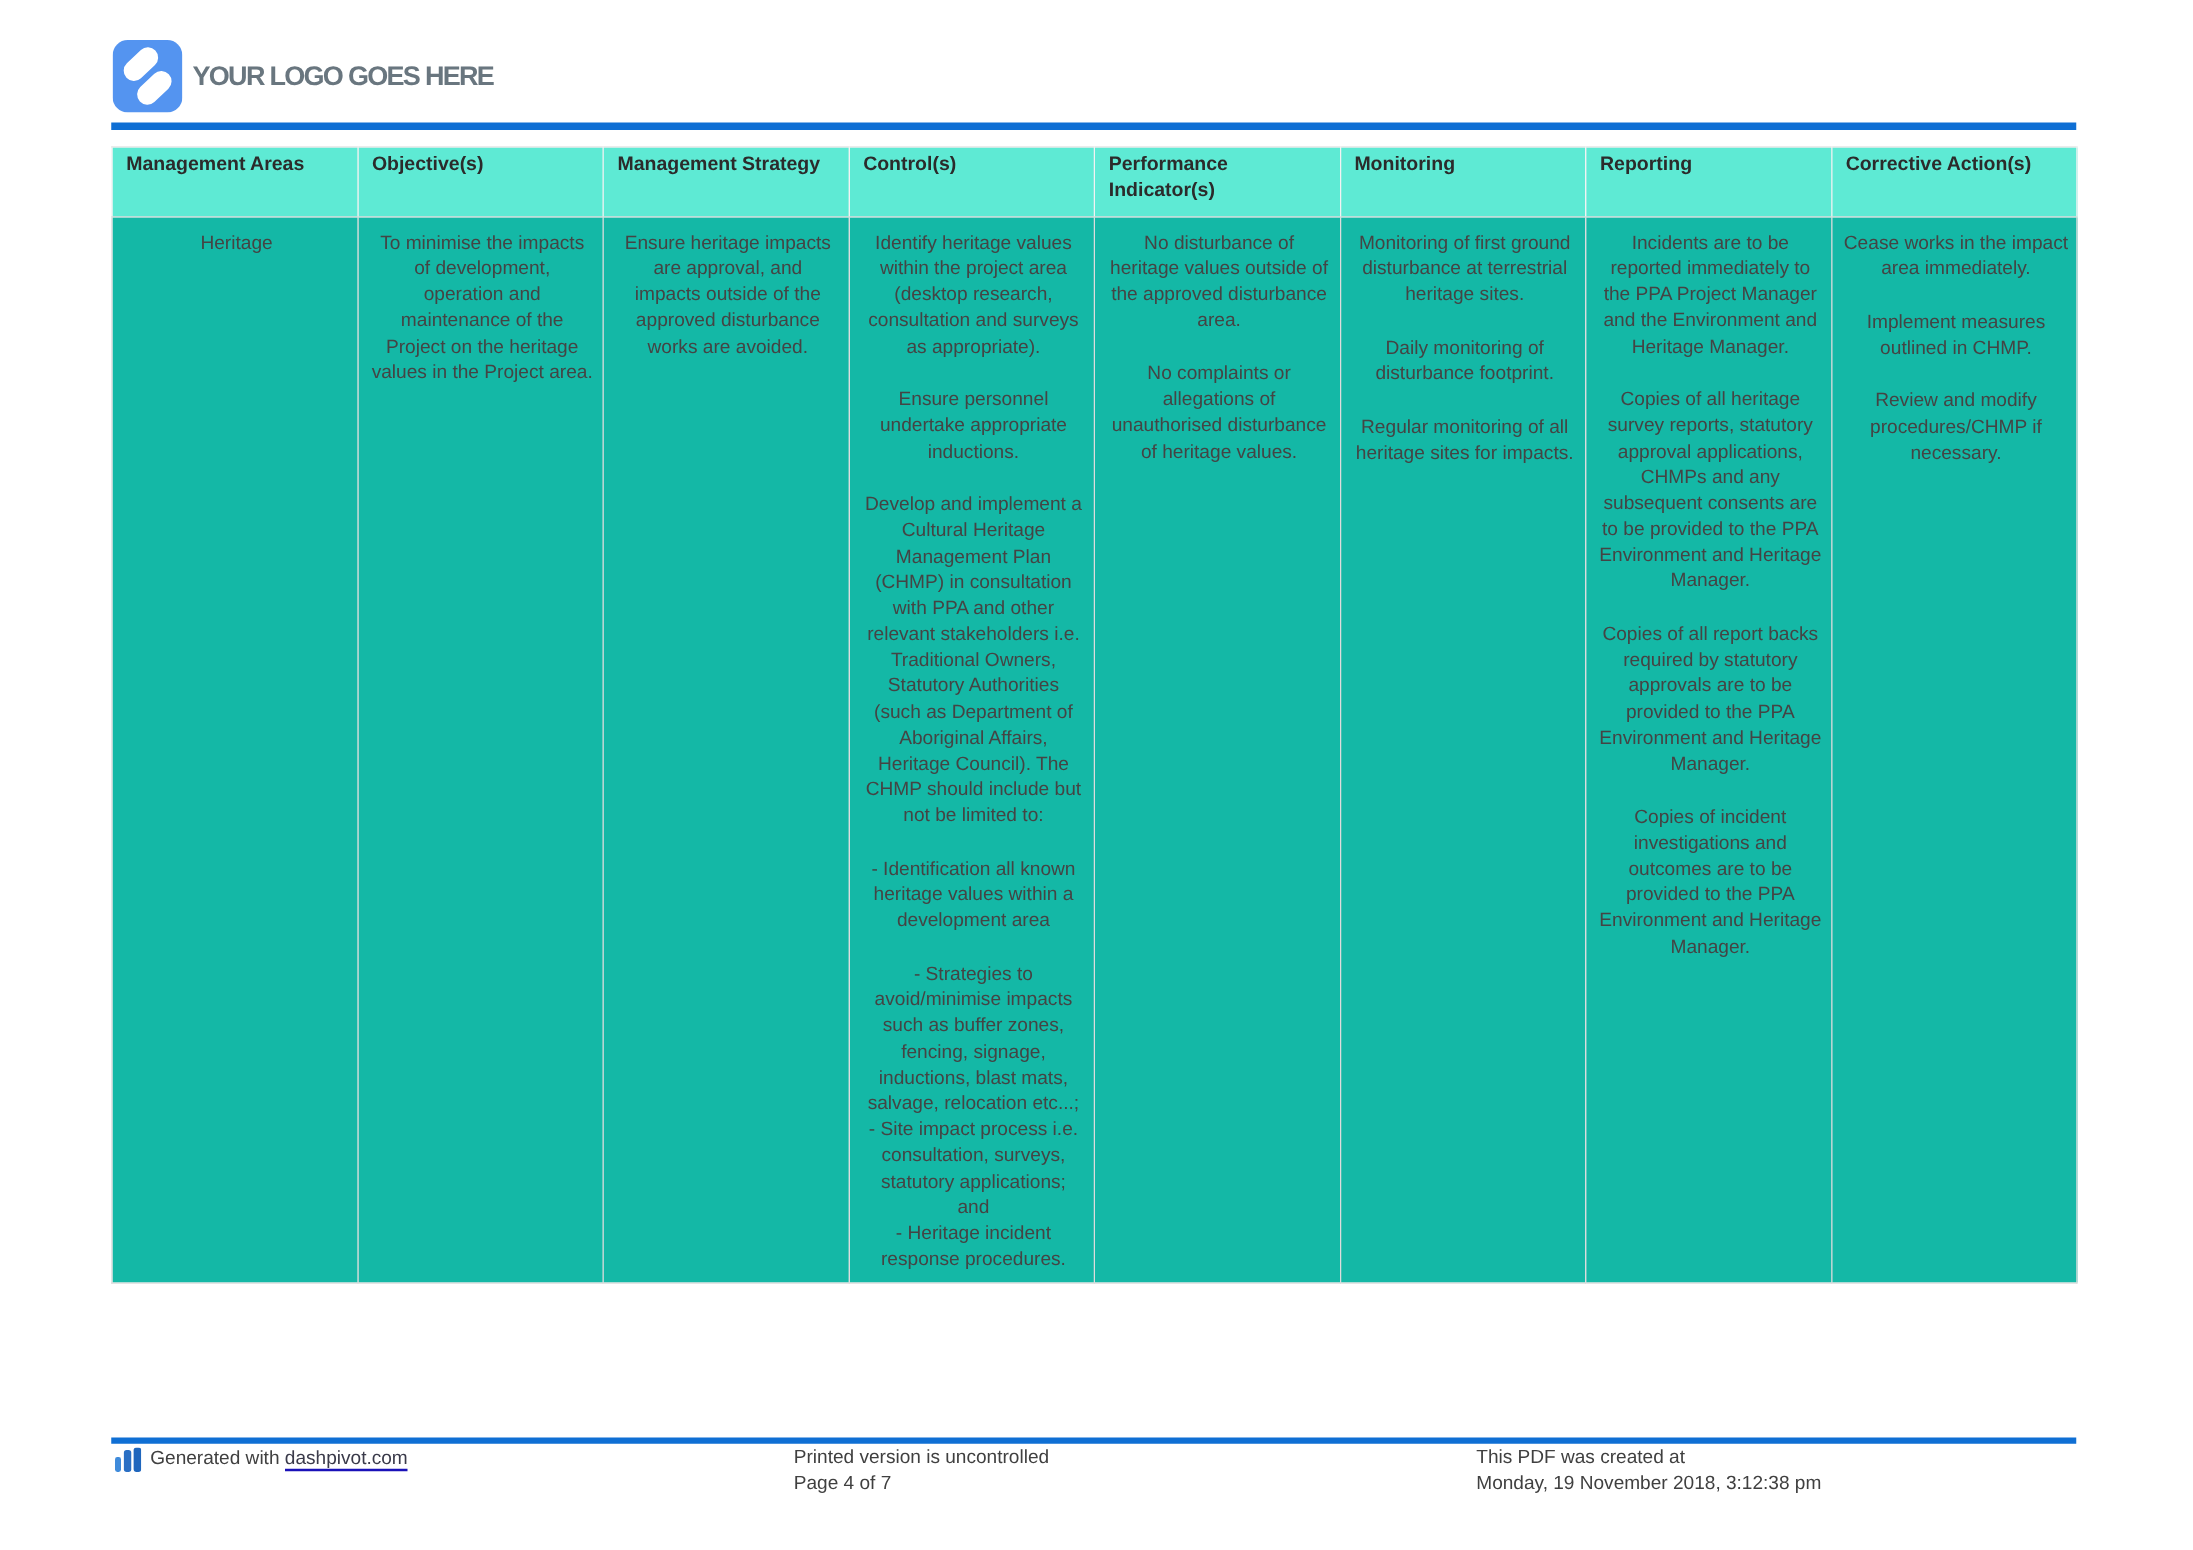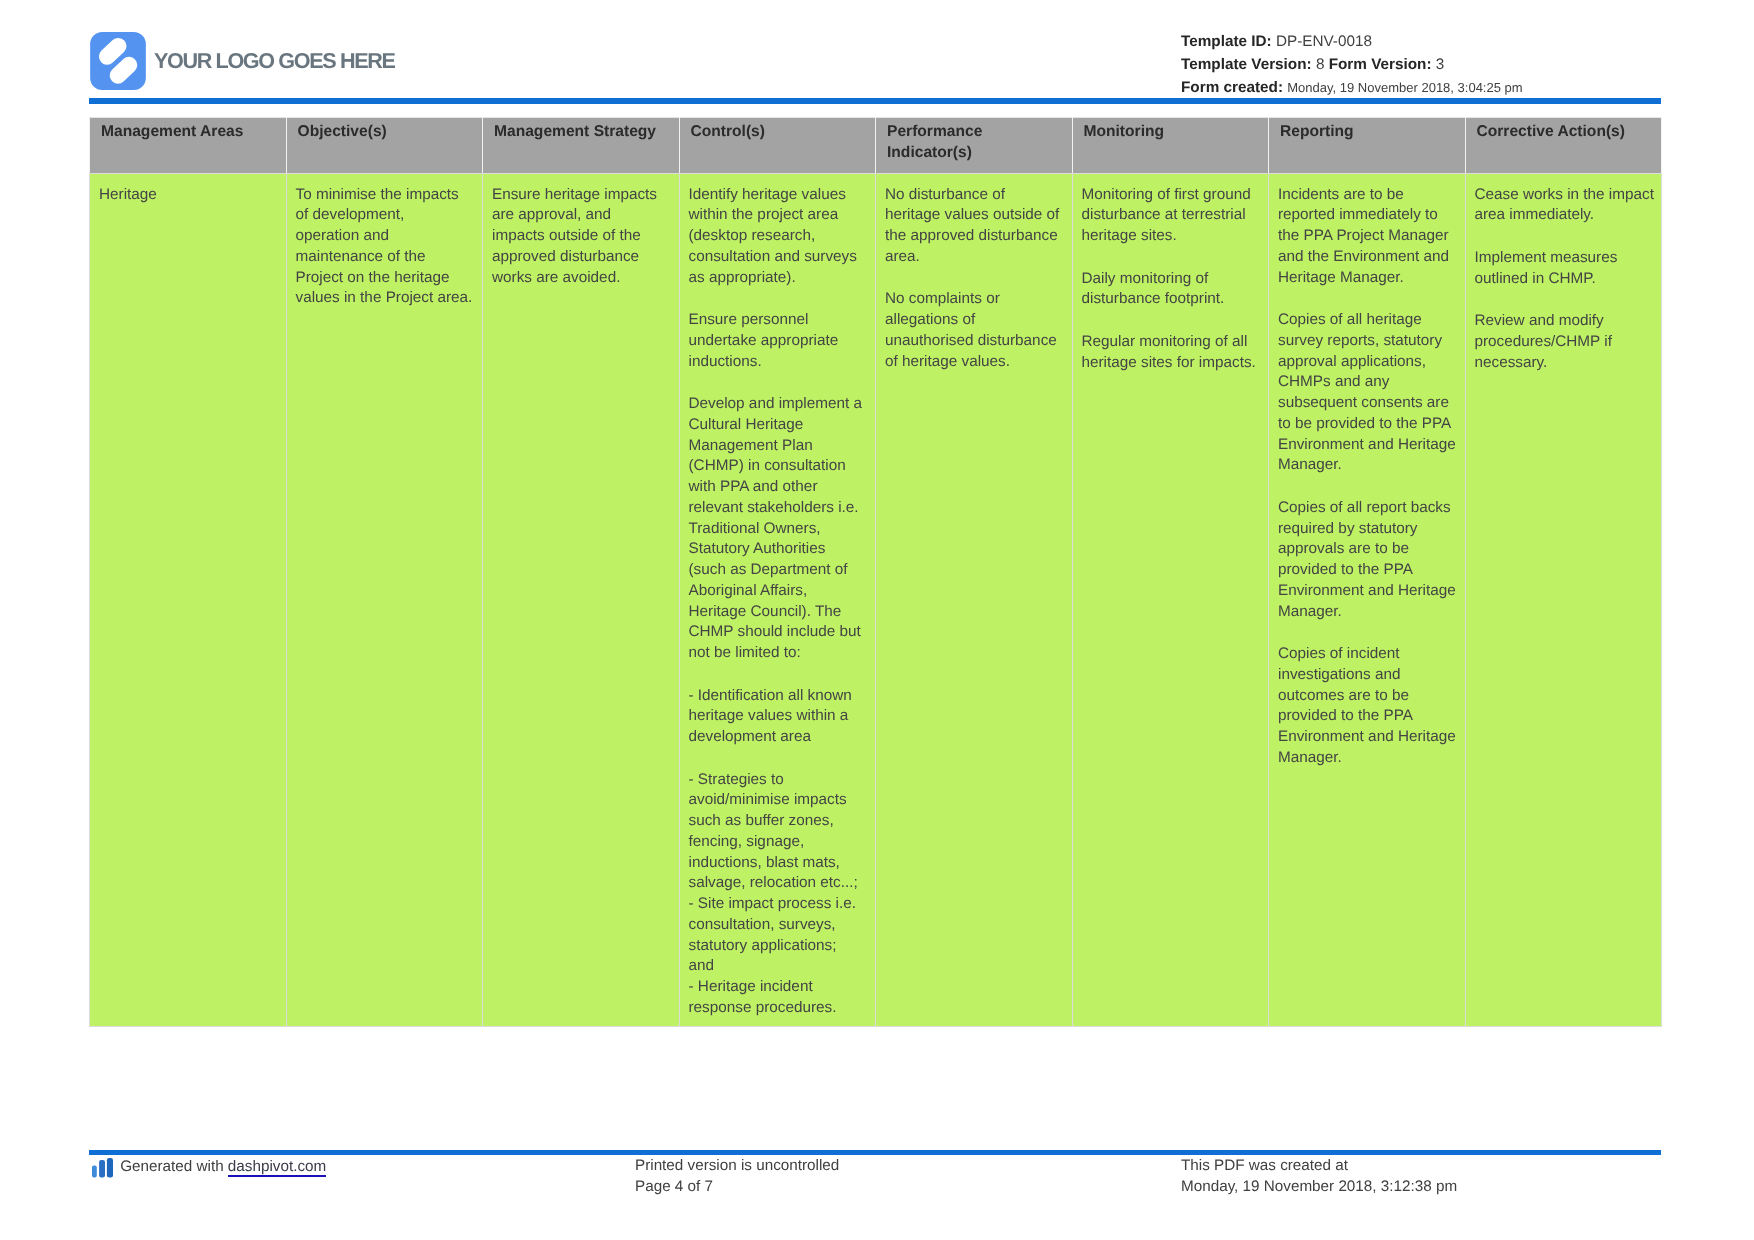--- a/index.html
+++ b/index.html
@@ -40,34 +40,35 @@
     width: 1572px; border-collapse: collapse; table-layout: fixed;
   }
   table.main col { width: 196.5px; }
   table.main th, table.main td {
     border: 1px solid #dcdcdc;
     vertical-align: top;
     font-size: 15.3px;
     line-height: 20.75px;
   }
   table.main th {
-    background: #a3a3a3;
+    background: #5eead4;
     border-color: #f2f2f2;
     border-top-color: #e5e5e5;
     border-bottom-color: #dcdcdc;
     font-size: 15.6px;
     font-weight: bold; color: #2b2b2b;
     text-align: left;
     height: 56px;
     padding: 4px 6px 7px 11px;
   }
   table.main td {
-    background: #bef264;
+    background: #14b8a6;
     padding: 10.5px 6px 7px 9px;
     height: 841px;
+    text-align: center;
   }
   .cellpara { margin: 0 0 21.8px 0; }
   .ln { white-space: pre; }
   .cellpara:last-child { margin-bottom: 0; }
 
   
   .rule-bottom { position: absolute; left: 89px; top: 1150px; width: 1572px; height: 5px; background: #0f6fd4; }
   .footer { position: absolute; left: 0; top: 1156px; width: 1754px; line-height: 20.8px; font-size: 15.25px; color: #404040; }
   .footer .f-left { position: absolute; left: 92px; top: 0; display: flex; align-items: center; }
   .footer .f-mid { position: absolute; left: 635px; top: 0; }
@@ -85,25 +86,20 @@
       <svg width="56" height="58" viewBox="0 0 55.5 57.8">
         <rect x="0" y="0" width="55.5" height="57.8" rx="12" ry="12" fill="#5494f0"></rect>
         <path d="M22.49,8.02 L11.29,18.52 A8.20,8.20 0 0 0 22.51,30.48 L33.71,19.98 A8.20,8.20 0 0 0 22.49,8.02 Z" fill="#ffffff"></path>
         <path d="M33.19,26.92 L21.99,37.42 A8.20,8.20 0 0 0 33.21,49.38 L44.41,38.88 A8.20,8.20 0 0 0 33.19,26.92 Z" fill="#ffffff"></path>
       </svg>
     </span>
     <span class="logo-text">YOUR LOGO GOES HERE</span>
   </div>
 
 
-  <div class="meta-col c2">
-    <div><b>Template ID:</b> <span>DP-ENV-0018</span></div>
-    <div><b>Template Version:</b> <span>8</span> <b>Form Version:</b> <span>3</span></div>
-    <div><b>Form created:</b> <span class="small">Monday, 19 November 2018, 3:04:25 pm</span></div>
-  </div>
 
   <div class="rule-top"></div>
 
   <table class="main">
     <colgroup>
         <col>
         <col>
         <col>
         <col>
         <col>

